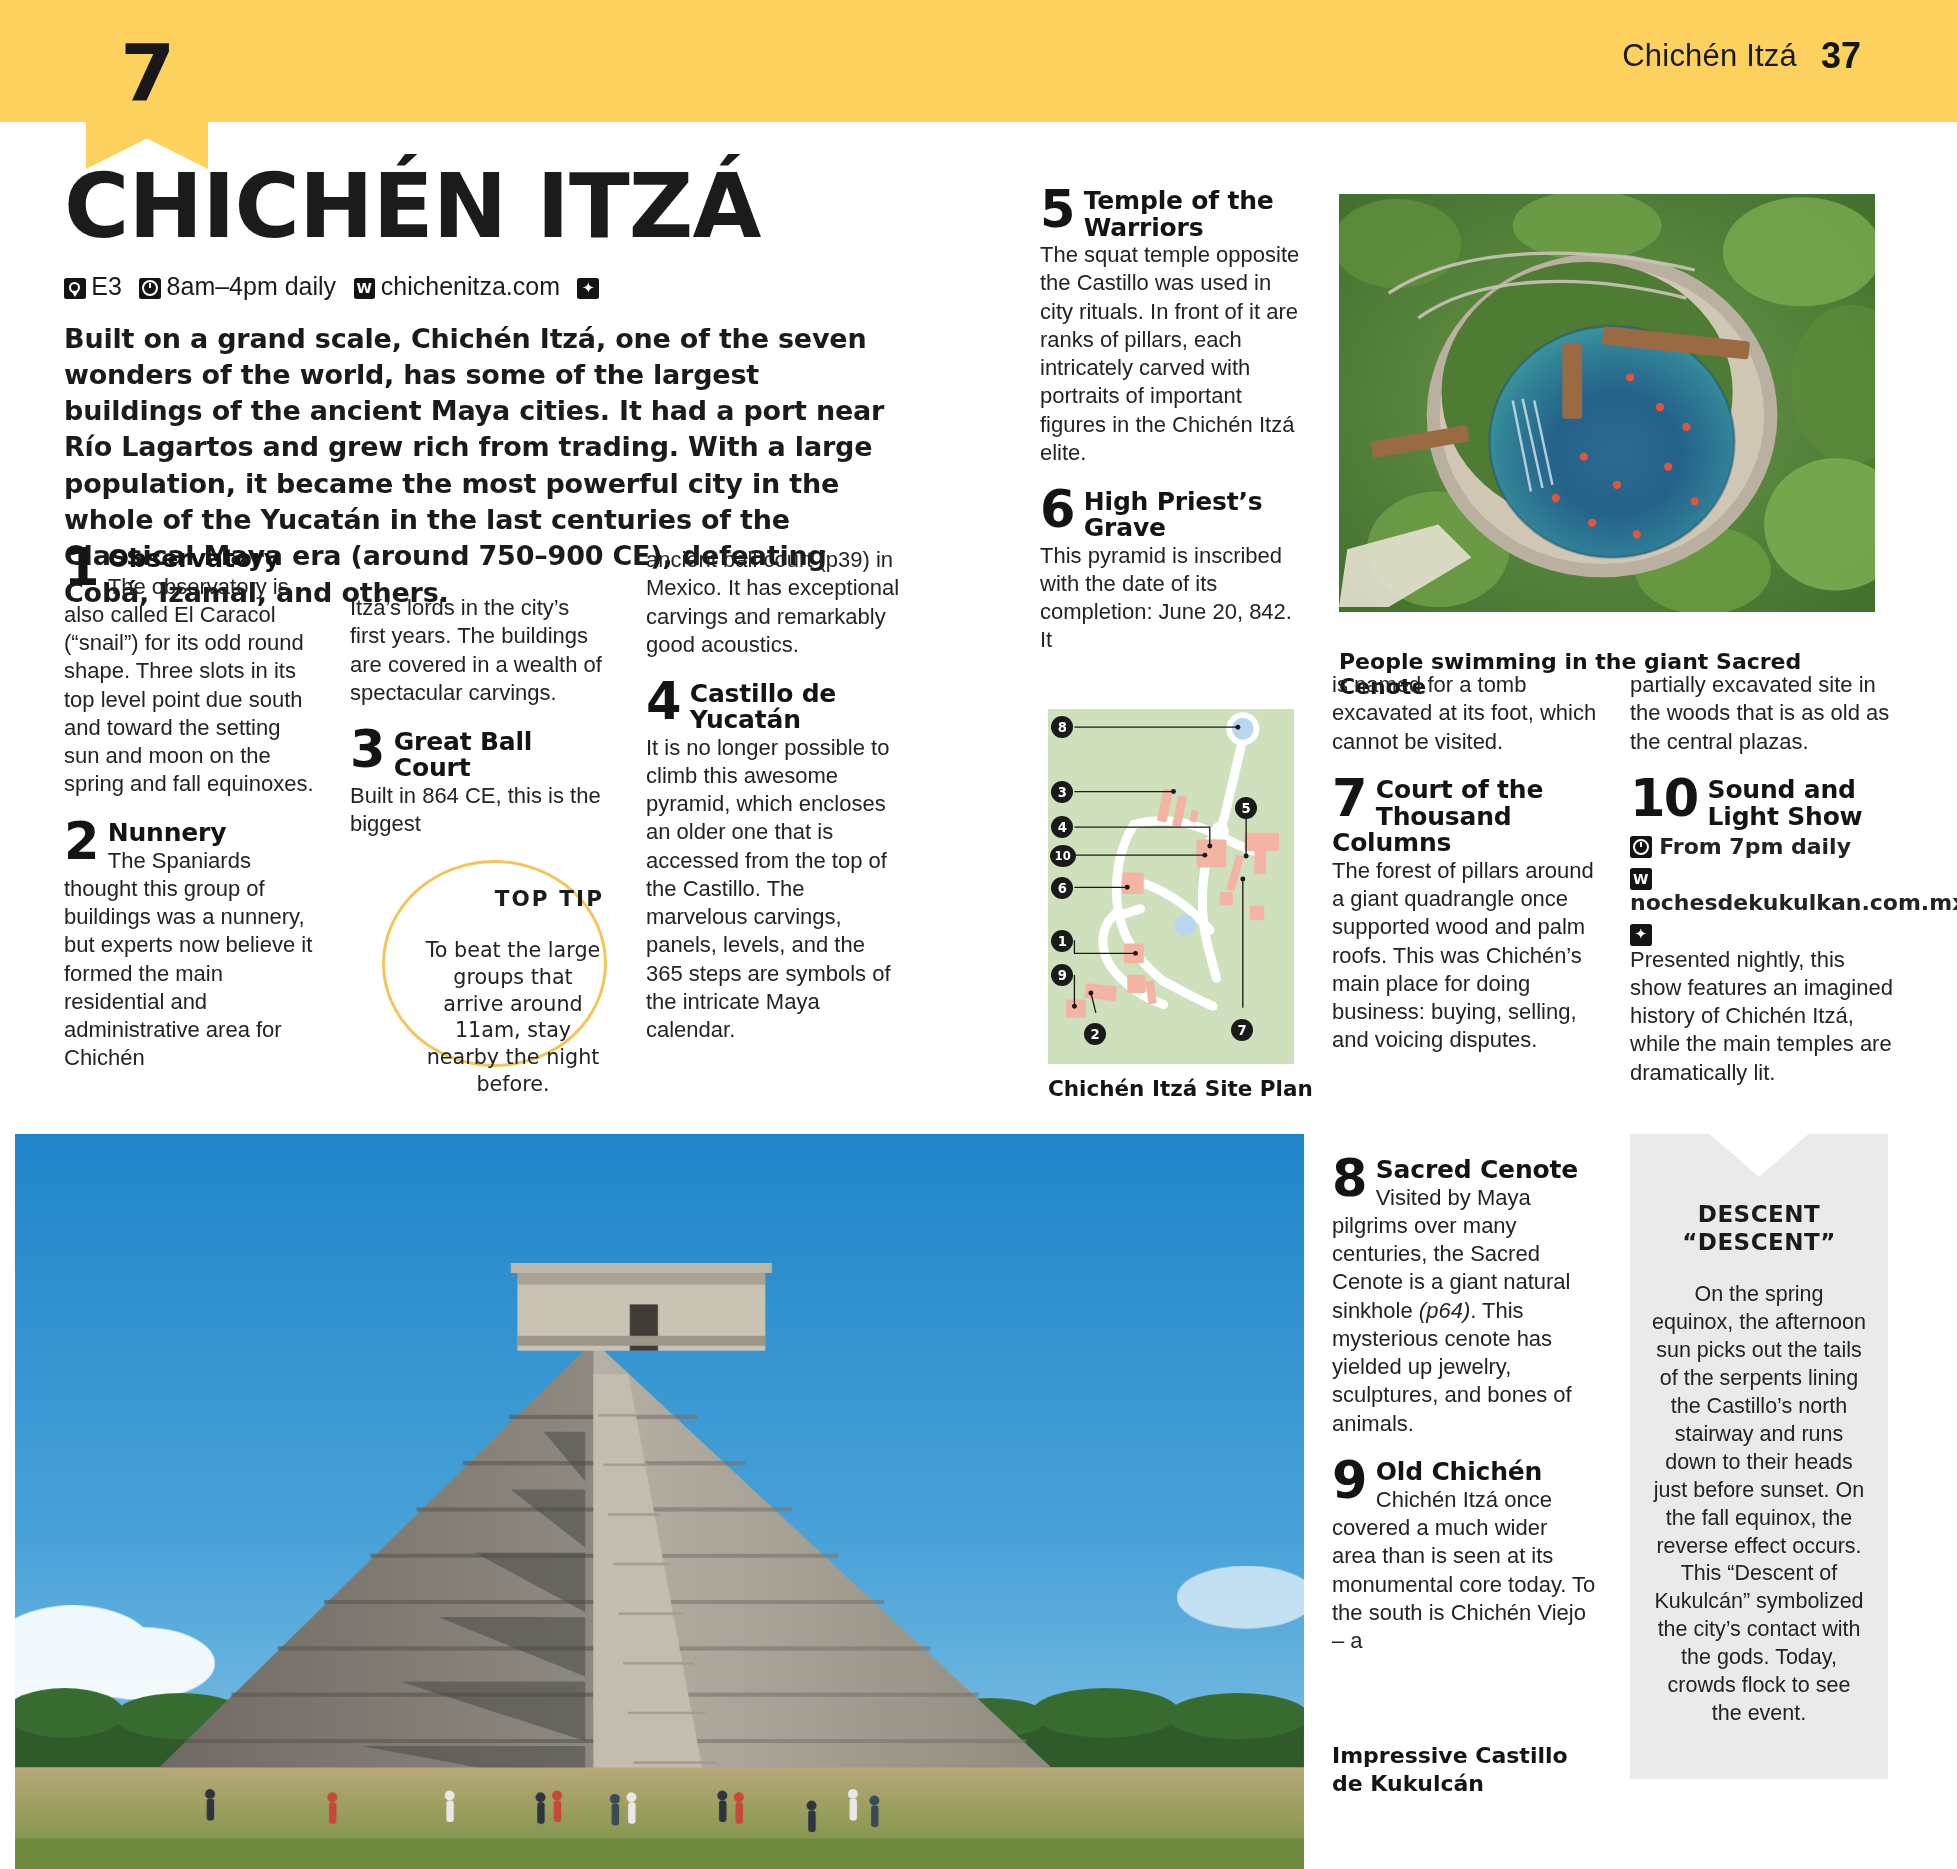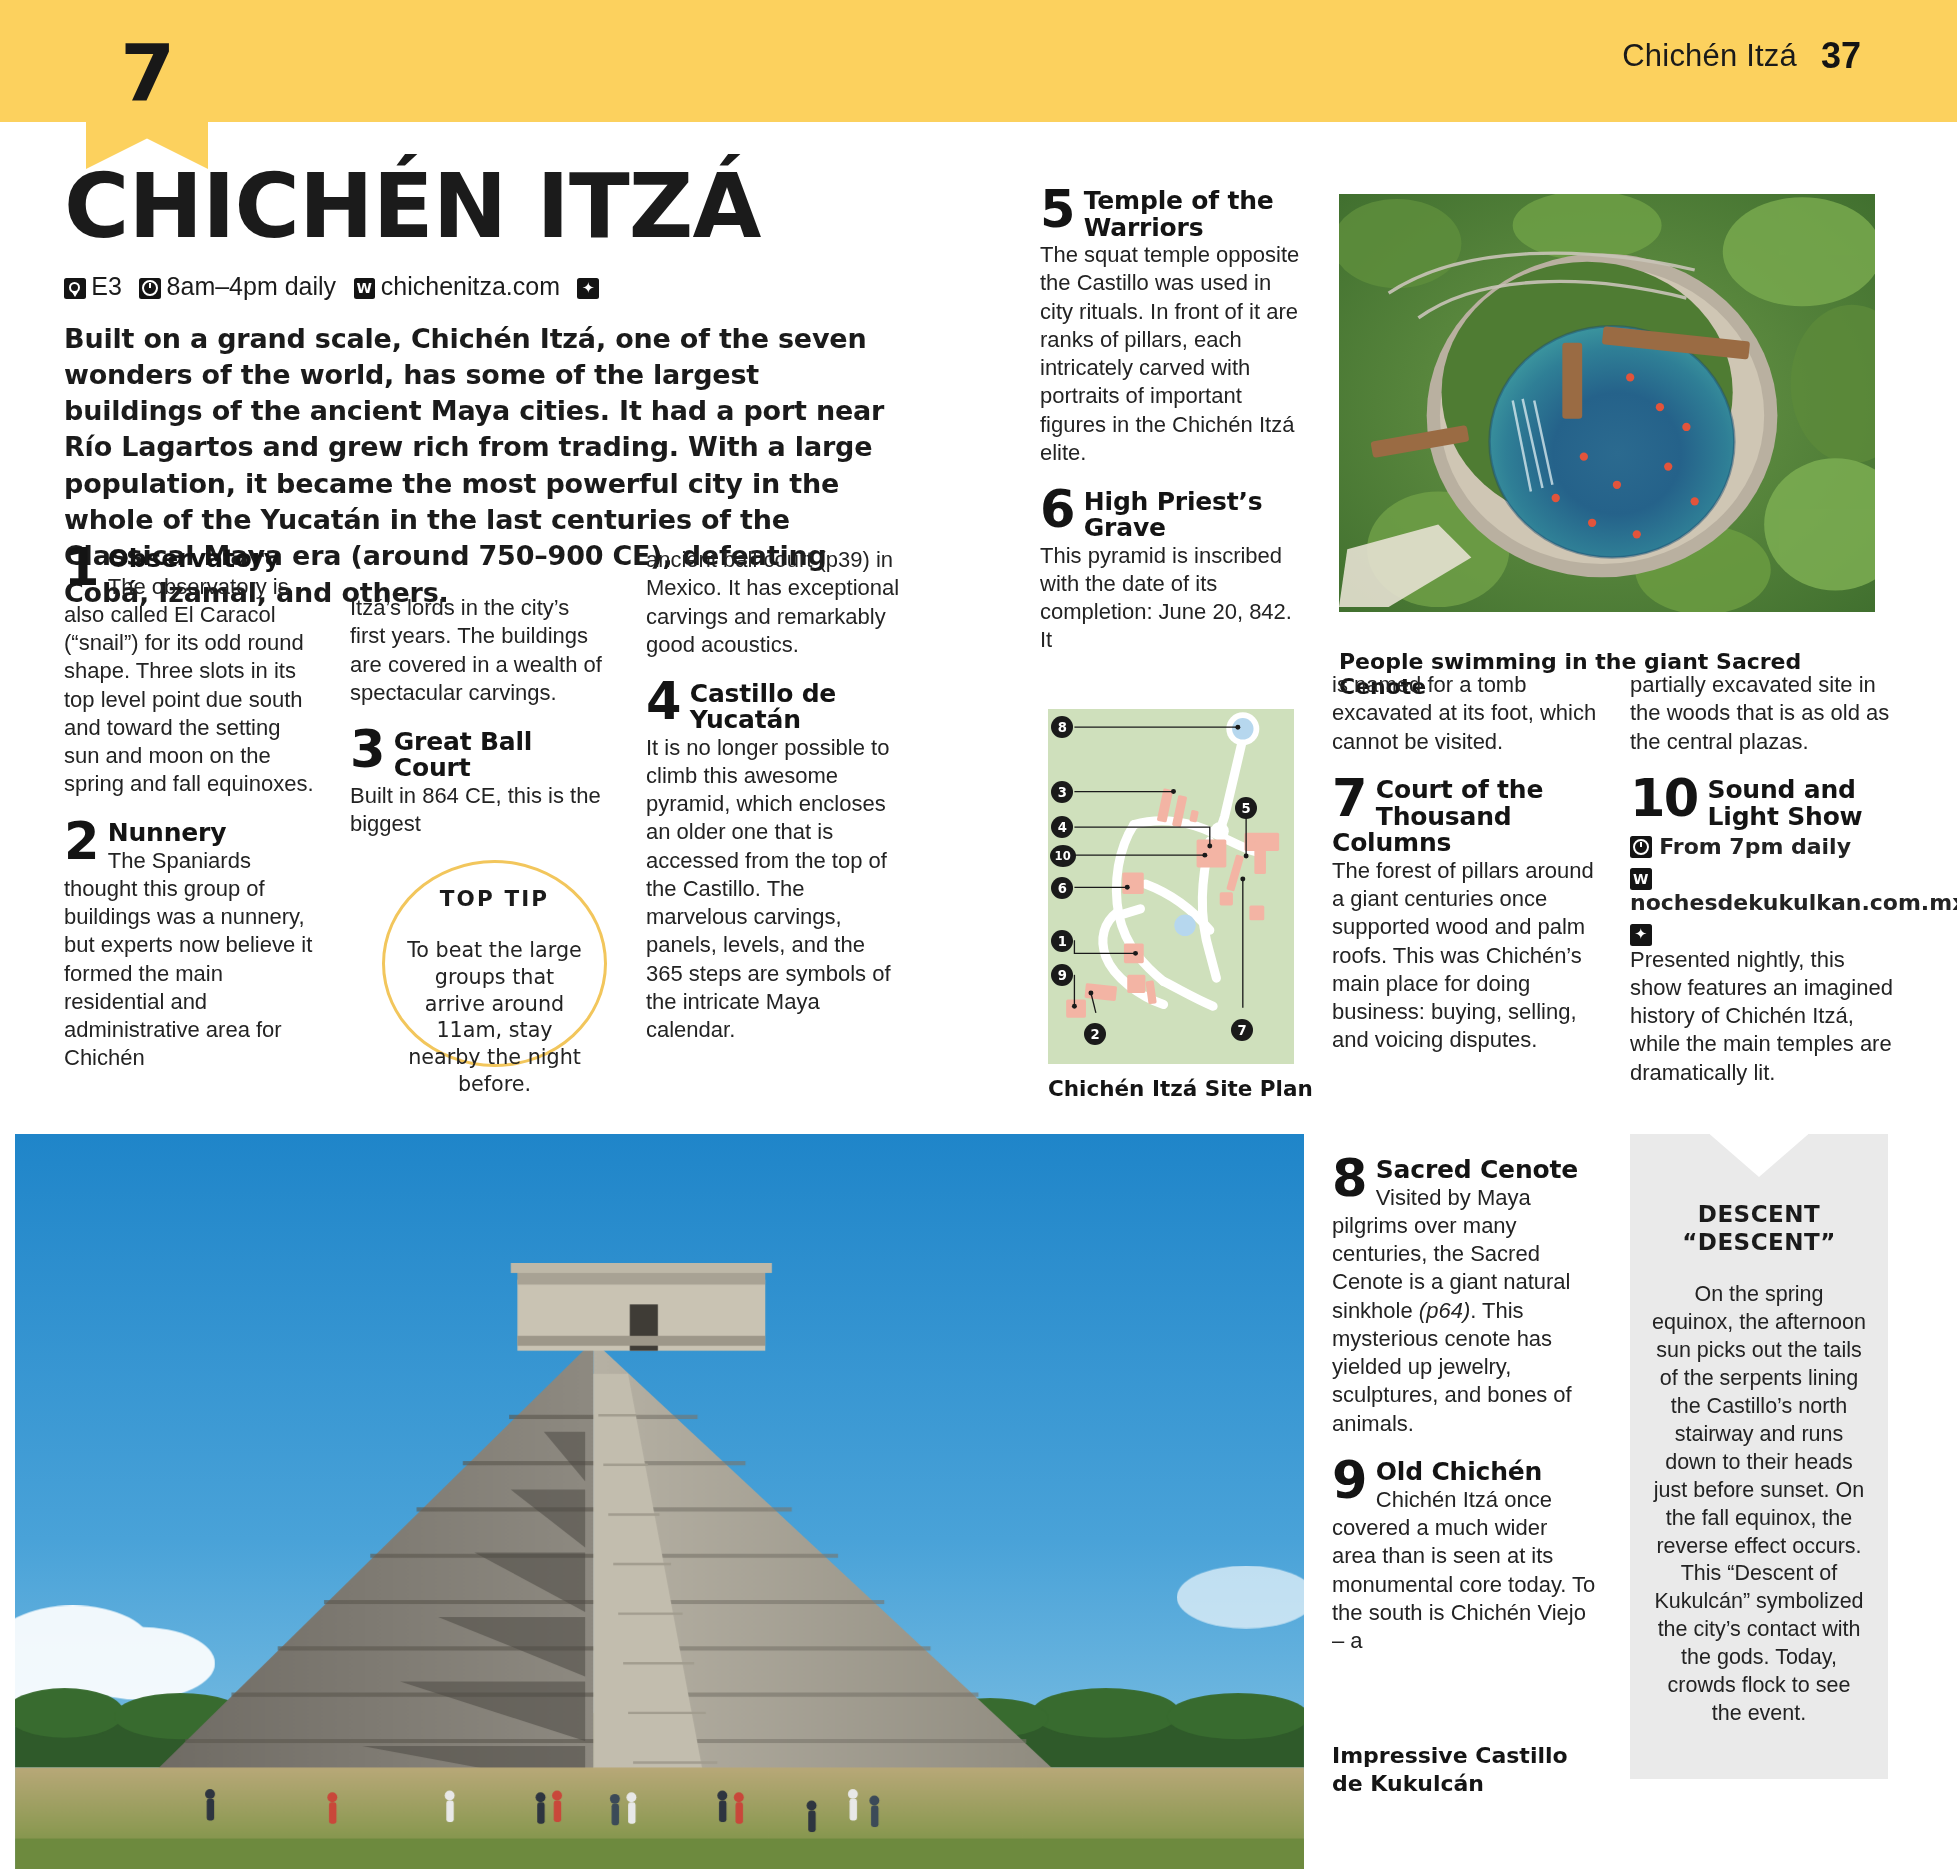--- a/index.html
+++ b/index.html
@@ -120,21 +120,21 @@
   #c5 { left:1040px;top:188px;  width:266px; }
   #c7 { left:1332px;top:671px;  width:265px; }
   #c10{ left:1630px;top:671px;  width:265px; }
   #c8 { left:1332px;top:1157px; width:265px; }
 
   
   .toptip {
     position:absolute; left:382px; top:860px;
     width:225px; height:207px;
     border:3.3px solid #f2c65c; border-radius:50%;
-    display:flex; flex-direction:column; align-items:center;
+    display:flex; flex-direction:column; align-items:flex-end;
     padding-top:23px;
   }
   .toptip .tt-h {
     font-size:21.5px; font-weight:bold; letter-spacing:2.1px;
     color:#1b1b1b; font-family:"DejaVu Sans", sans-serif;
   }
   .toptip .tt-rule { width:122px; height:2.1px; background:#2a2a2a; margin:10.7px 0 15px; }
   .toptip .tt-b {
     font-size:20.7px; line-height:1.3; text-align:center; color:#232323;
     font-family:"DejaVu Sans", sans-serif; width:182px;
@@ -426,21 +426,21 @@
   <div class="marker" style="left:187px;top:88px;">5</div>
   <div class="marker" style="left:183px;top:310px;">7</div>
 </div>
 <div class="siteplan-caption">Chichén Itzá Site Plan</div>
 
 <div class="col" id="c7">
   <p>is named for a tomb excavated at its foot, which cannot be visited.</p>
   <p class="entry">
     <span class="num">7</span>
     <span class="hd">Court of the Thousand Columns</span>
-    <span class="bd">The forest of pillars around a giant centuries once supported wood and palm roofs. This was Chichén’s main place for doing business: buying, selling, and voicing disputes.</span>
+    <span class="bd">The forest of pillars around a giant quadrangle once supported wood and palm roofs. This was Chichén’s main place for doing business: buying, selling, and voicing disputes.</span>
   </p>
 </div>
 
 <div class="col" id="c10">
   <p>partially excavated site in the woods that is as old as the central plazas.</p>
   <p class="entry">
     <span class="num">10</span>
     <span class="hd">Sound and Light Show</span>
     <span style="display:block; margin-top:4px; font-weight:bold; font-family:'DejaVu Sans',sans-serif; font-size:22px; line-height:1.2;">
       <span class="gicon clock" style="vertical-align:-3.3px;"></span>

